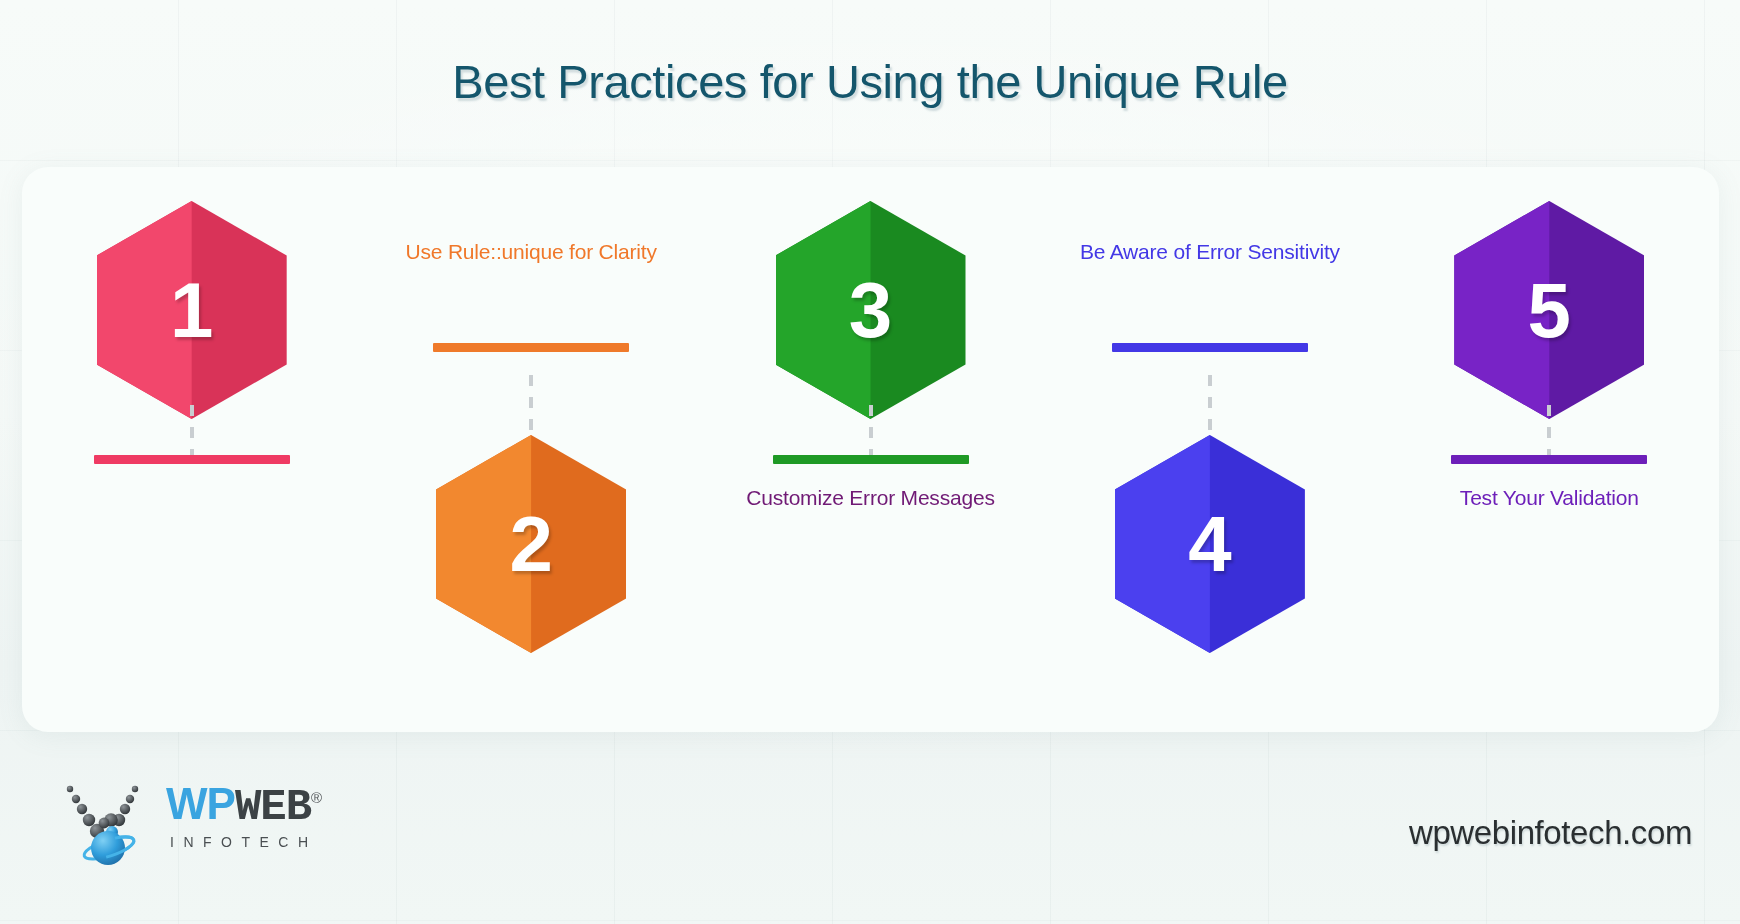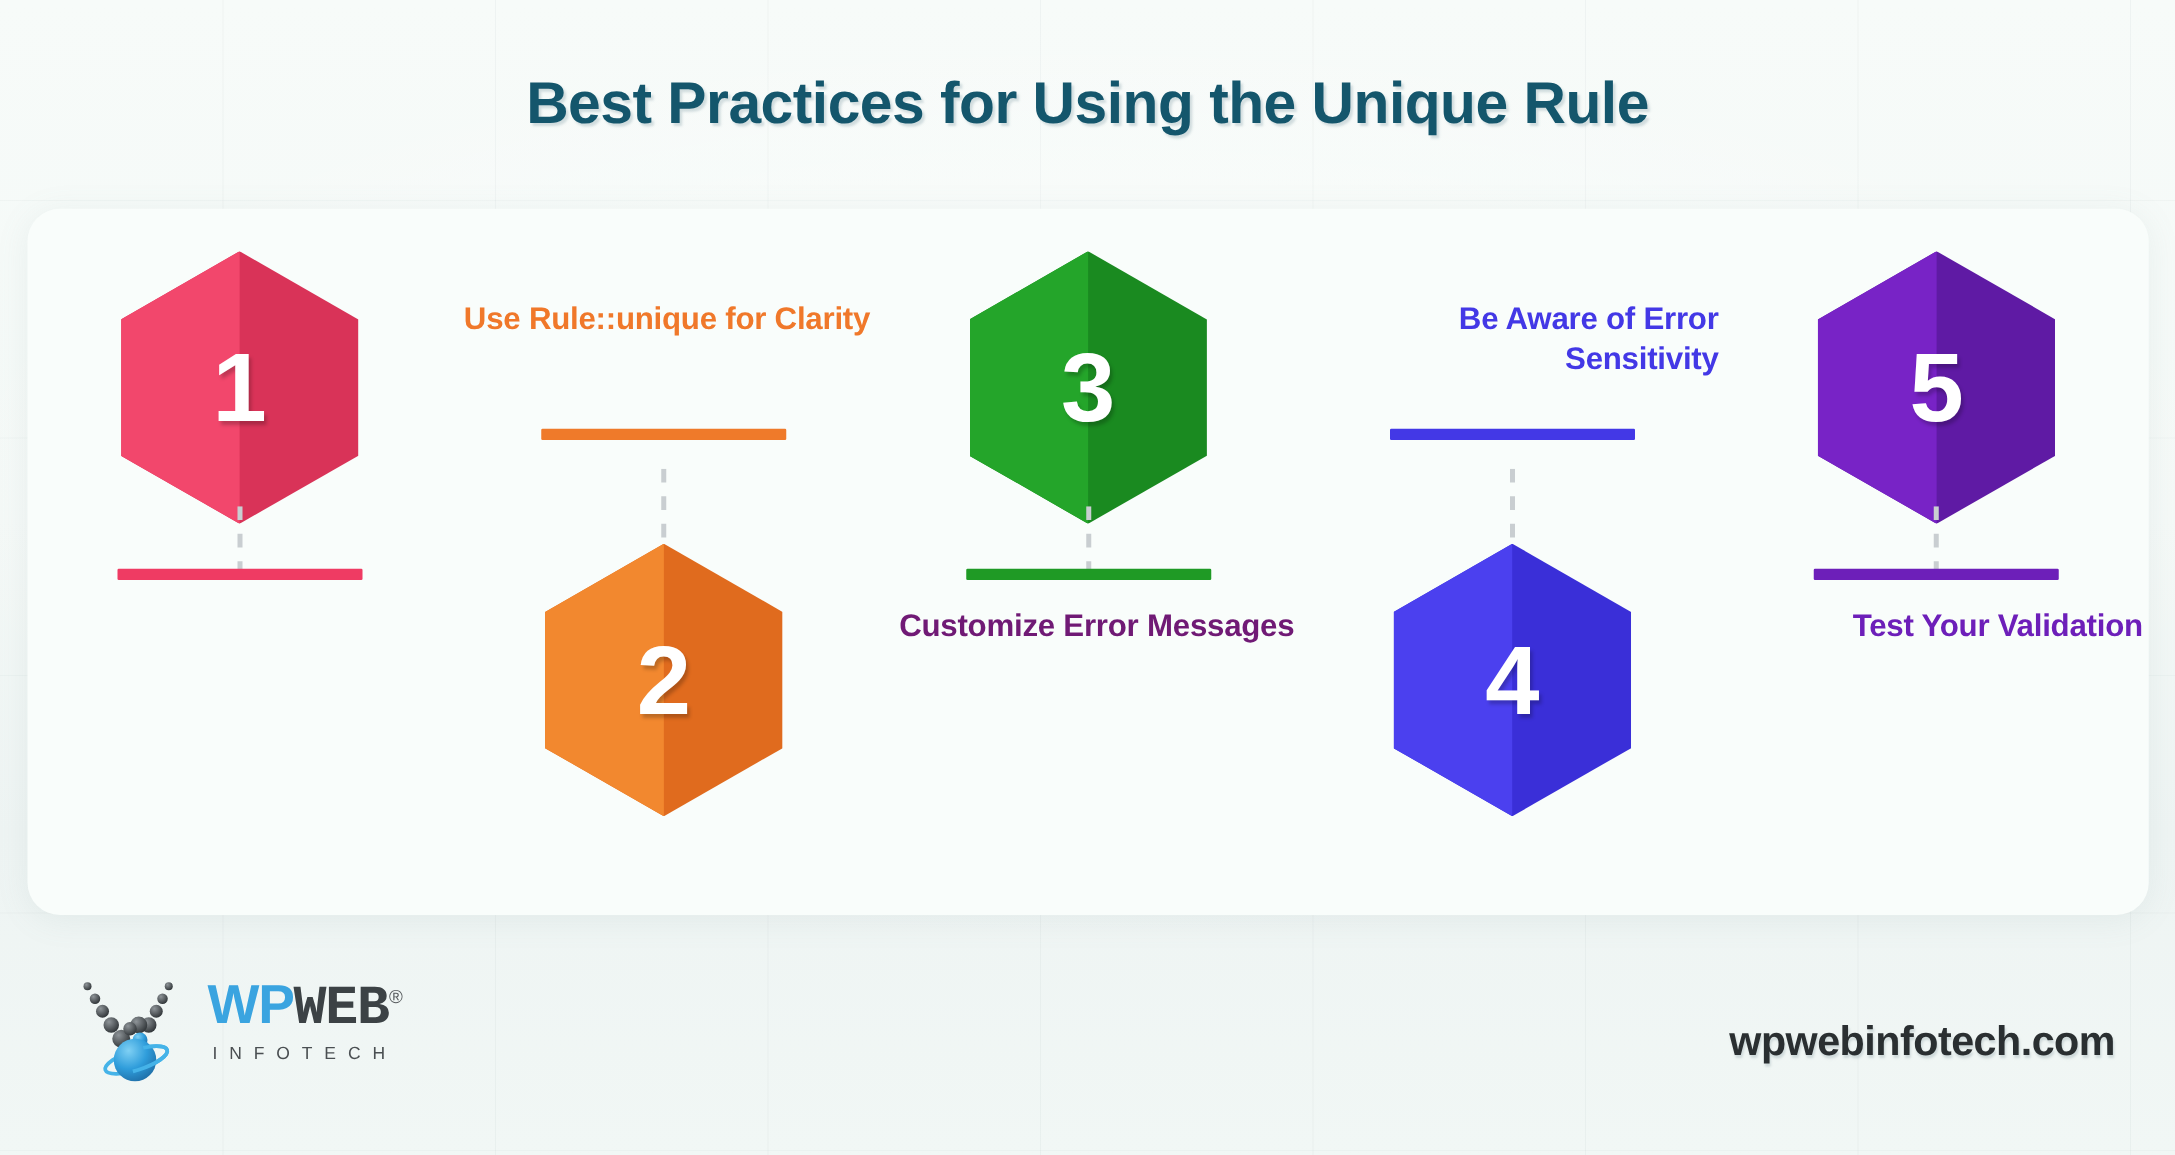--- a/index.html
+++ b/index.html
@@ -26,21 +26,21 @@
   #vignette{
     position:absolute; inset:0;
     background:radial-gradient(ellipse 80% 60% at 50% 42%, rgba(255,255,255,.55), rgba(255,255,255,0) 70%);
     pointer-events:none;
   }
 
   
   #title {
     position:absolute; top:54px; left:0; width:100%;
     text-align:center;
-    font-size:47px; font-weight:bold; letter-spacing:-0.4px;
+    font-size:47px; font-weight:normal; letter-spacing:-0.4px;
     color:#14566c;
     text-shadow:2px 3px 2px rgba(120,150,160,.30);
     white-space:nowrap;
   }
 
   
   #card {
     position:absolute;
     left:22px; top:167px;
     width:1697px; height:565px;
@@ -81,22 +81,22 @@
     background-size:4px 22px;
   }
 
   .bar {
     position:absolute; left:50%; margin-left:-98px;
     width:196px; height:9px; border-radius:1px;
   }
 
   .lbl {
     position:absolute; left:50%; margin-left:-165px;
-    width:330px; text-align:right;
-    font-size:25px; font-weight:bold; line-height:1.28;
+    width:330px; text-align:center;
+    font-size:21px; font-weight:normal; line-height:1.28;
     letter-spacing:-0.2px;
   }
 
   
   #logo { position:absolute; left:62px; top:776px; width:300px; height:92px; }
   #logo-mark { position:absolute; left:0; top:0; width:96px; height:92px; }
   #logo-text {
     position:absolute; left:104px; top:6px;
     font-size:44px; font-weight:bold; letter-spacing:-1px; line-height:1;
   }
@@ -104,21 +104,20 @@
   #logo-text .web { color:#3c4245;font-family:Liberation Mono, monospace; }
   #logo-reg { font-size:15px; vertical-align:super; color:#55595c; font-weight:normal; }
   #logo-sub {
     position:absolute; left:108px; top:58px;
     font-size:14px; letter-spacing:9.5px; color:#4a4f52; font-weight:normal;
   }
   #site {
     position:absolute; right:48px; top:814px;
     font-size:33px; color:#2a2f31; letter-spacing:-0.4px;
     text-shadow:1px 2px 2px rgba(140,160,165,.35);
-    font-weight:bold;
   }
 </style>
 </head>
 <body>
 
 <div id="grid"></div>
 <div id="vignette"></div>
 
 <h1 id="title">Best Practices for Using the Unique Rule</h1>
 

